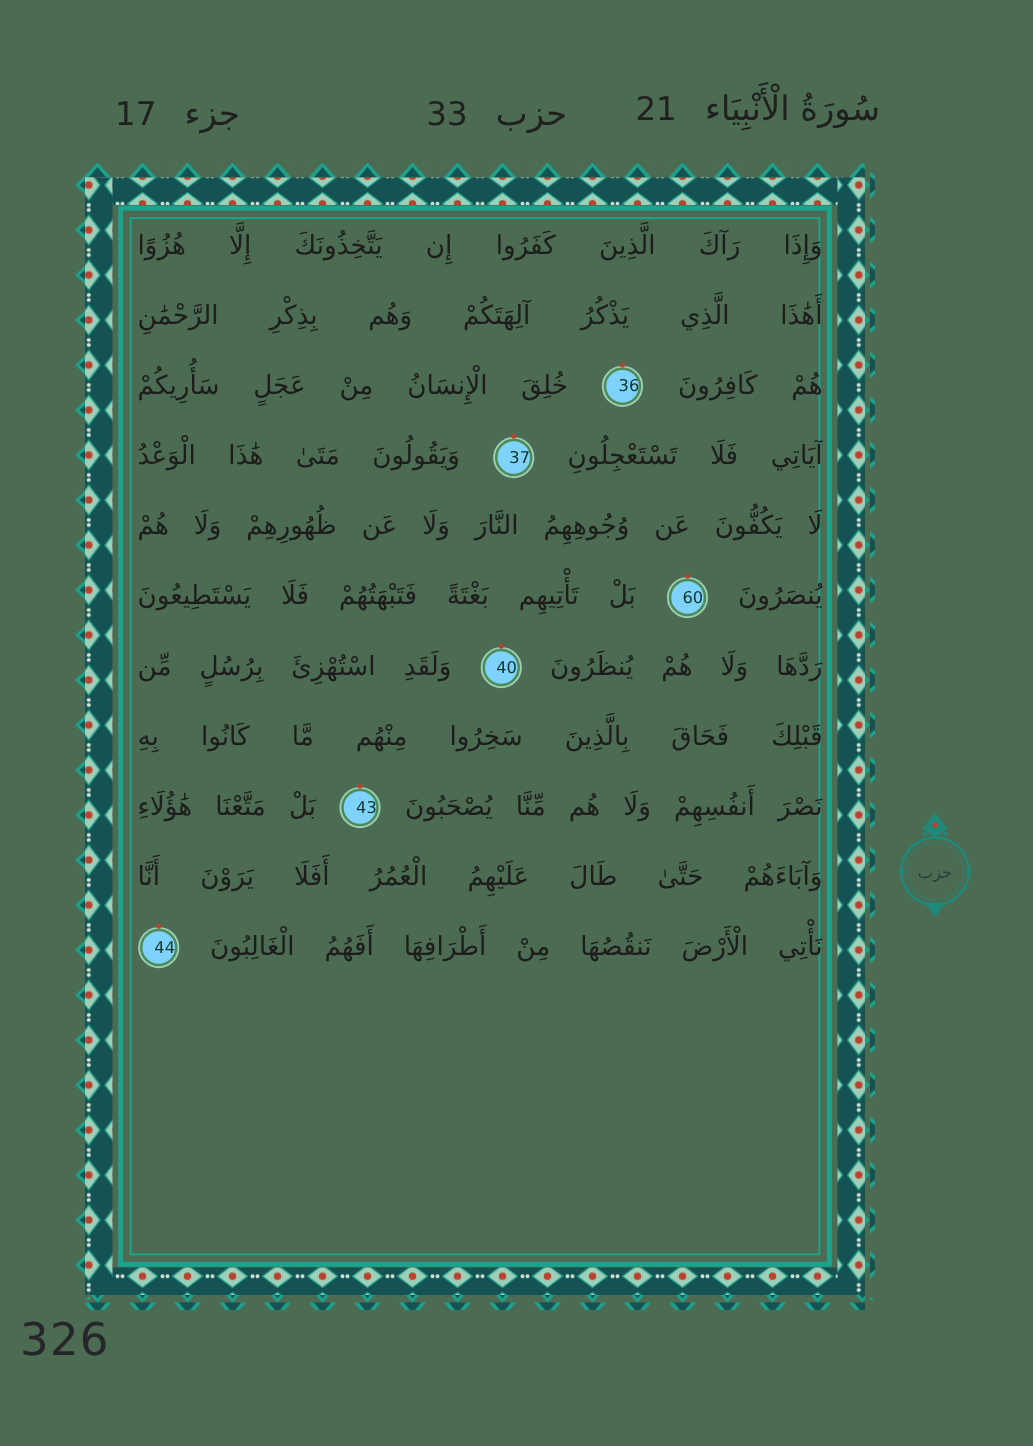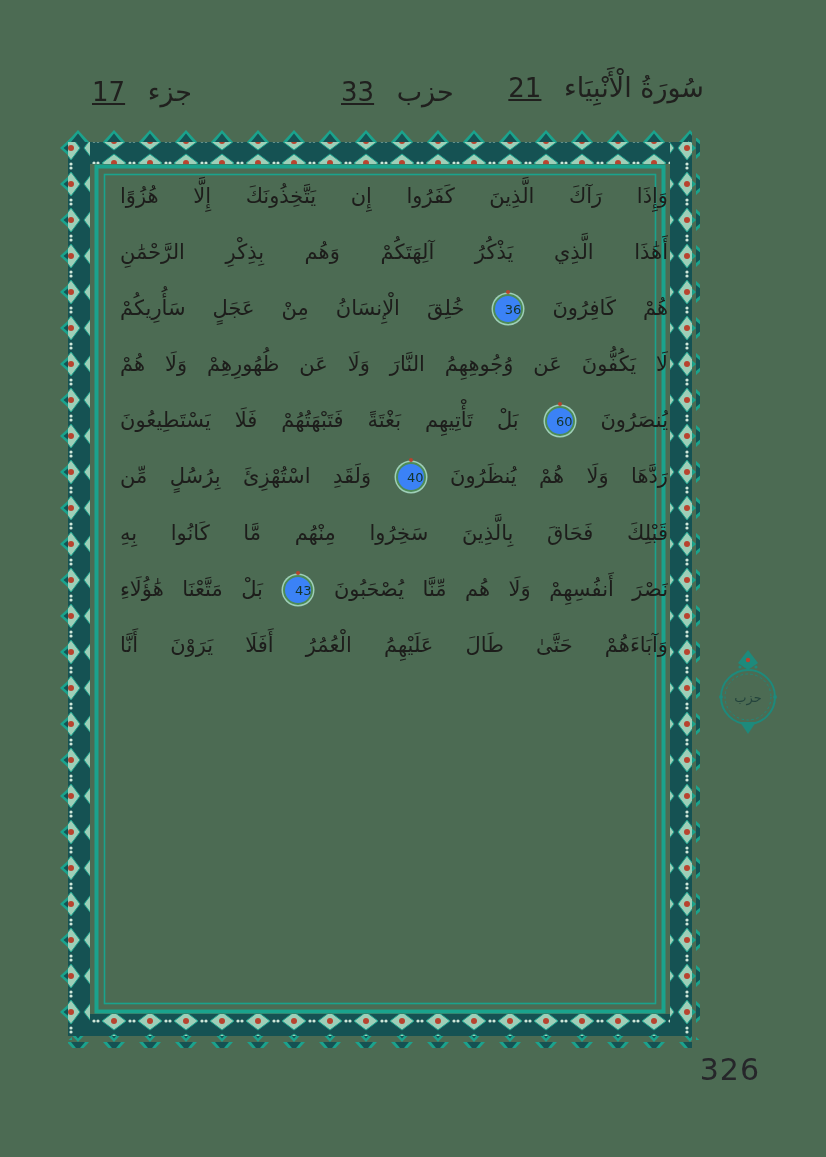--- a/index.html
+++ b/index.html
@@ -4,44 +4,44 @@
 <style>
   html,body{margin:0;padding:0;}
   body{background:#4c6b53;font-family:"DejaVu Sans",sans-serif;}
   .canvas{position:relative;width:826px;height:1157px;background:#4c6b53;overflow:hidden;}
 
   
   .hdr-item{position:absolute;top:76px;font-size:27px;color:#20201e;direction:rtl;white-space:nowrap;}
   .hdr-juz{left:92px;}
   .hdr-hizb{left:330px;margin-left:11px;}
   .hdr-surah{right:122px;top:72px;}
-  .hdr-item .num{margin-right:14px;font-size:26px;text-decoration:underline;}
+  .hdr-item .num{margin-right:14px;font-size:26px;}
 
   
   .frame{position:absolute;left:60px;top:130px;width:640px;height:918px;}
   .frame svg{display:block;}
 
   
-  .qarea{position:absolute;left:120px;top:168px;width:548px;height:842px;direction:rtl;}
+  .qarea{position:absolute;left:110px;top:168px;width:548px;height:842px;direction:rtl;}
   .qline{height:56.1px;line-height:56.1px;font-size:21px;color:#1d1d1b;
          text-align:justify;text-align-last:justify;white-space:nowrap;overflow:hidden;}
   .qtext{white-space:normal;}
   .vmark{display:inline-block;position:relative;width:30px;height:30px;line-height:27px;
-         border:2px solid #4e8b57;border-radius:50%;background:#3b82f6;color:#14342b;
+         border:2px solid #4e8b57;border-radius:50%;background:#7dd3fc;color:#14342b;
          font-size:13px;text-align:center;vertical-align:middle;box-sizing:border-box;
          box-shadow:0 0 0 1.5px #9ecfb8;margin:0 2px;}
   .vmark::before{content:"";position:absolute;top:-6px;left:50%;margin-left:-2px;
          width:4px;height:4px;border-radius:50%;background:#b8432f;}
 
   
   .medallion{position:absolute;left:713px;top:648px;width:70px;height:88px;}
 
   
-  .pagenum{position:absolute;left:0;top:1052px;width:760px;text-align:right;
-           font-size:30px;color:#26262a;letter-spacing:1px;}
+  .pagenum{position:absolute;left:16px;top:1052px;width:760px;text-align:left;
+           font-size:36px;color:#26262a;letter-spacing:1px;}
 </style>
 </head>
 <body>
 
 <div class="canvas">
 
   <span class="hdr-item hdr-juz"><span>جزء</span> <span class="num">17</span></span>
 
   <span class="hdr-item hdr-hizb"><span>حزب</span> <span class="num">33</span></span>
 
@@ -94,26 +94,28 @@
 
       <rect x="36.5" y="36.5" width="567" height="845" fill="none" stroke="#1aa38d" stroke-width="4"></rect>
       <rect x="44.5" y="44.5" width="551" height="829" fill="none" stroke="#1aa38d" stroke-width="1.6"></rect>
     </svg>
   </div>
 
   <div class="qarea">
       <div class="qline"><span class="qtext">وَإِذَا رَآكَ الَّذِينَ كَفَرُوا إِن يَتَّخِذُونَكَ إِلَّا هُزُوًا</span> </div>
       <div class="qline"><span class="qtext">أَهَٰذَا الَّذِي يَذْكُرُ آلِهَتَكُمْ وَهُم بِذِكْرِ الرَّحْمَٰنِ</span> </div>
       <div class="qline"><span class="qtext">هُمْ كَافِرُونَ</span> <span class="vmark">36</span> <span class="qtext">خُلِقَ الْإِنسَانُ مِنْ عَجَلٍ سَأُرِيكُمْ</span> </div>
+      <div class="qline"><span class="qtext">آيَاتِي فَلَا تَسْتَعْجِلُونِ</span> <span class="vmark">37</span> <span class="qtext">وَيَقُولُونَ مَتَىٰ هَٰذَا الْوَعْدُ</span> </div>
       <div class="qline"><span class="qtext">لَا يَكُفُّونَ عَن وُجُوهِهِمُ النَّارَ وَلَا عَن ظُهُورِهِمْ وَلَا هُمْ</span> </div>
       <div class="qline"><span class="qtext">يُنصَرُونَ</span> <span class="vmark">60</span> <span class="qtext">بَلْ تَأْتِيهِم بَغْتَةً فَتَبْهَتُهُمْ فَلَا يَسْتَطِيعُونَ</span> </div>
       <div class="qline"><span class="qtext">رَدَّهَا وَلَا هُمْ يُنظَرُونَ</span> <span class="vmark">40</span> <span class="qtext">وَلَقَدِ اسْتُهْزِئَ بِرُسُلٍ مِّن</span> </div>
       <div class="qline"><span class="qtext">قَبْلِكَ فَحَاقَ بِالَّذِينَ سَخِرُوا مِنْهُم مَّا كَانُوا بِهِ</span> </div>
       <div class="qline"><span class="qtext">نَصْرَ أَنفُسِهِمْ وَلَا هُم مِّنَّا يُصْحَبُونَ</span> <span class="vmark">43</span> <span class="qtext">بَلْ مَتَّعْنَا هَٰؤُلَاءِ</span> </div>
       <div class="qline"><span class="qtext">وَآبَاءَهُمْ حَتَّىٰ طَالَ عَلَيْهِمُ الْعُمُرُ أَفَلَا يَرَوْنَ أَنَّا</span> </div>
+      <div class="qline"><span class="qtext">نَأْتِي الْأَرْضَ نَنقُصُهَا مِنْ أَطْرَافِهَا أَفَهُمُ الْغَالِبُونَ</span> <span class="vmark">44</span> </div>
     </div>
 
   <div class="medallion">
     <svg width="70" height="88" viewBox="0 0 70 88">
       <path d="M35 2 L45 15 L35 22 L25 15 Z" fill="#1d8a7c"></path>
       <circle cx="35" cy="12" r="2.2" fill="#b8432f"></circle>
       <circle cx="27" cy="19" r="1.6" fill="#1d8a7c"></circle>
       <circle cx="43" cy="19" r="1.6" fill="#1d8a7c"></circle>
       <circle cx="35" cy="49" r="27" fill="none" stroke="#1d8a7c" stroke-width="2"></circle>
       <circle cx="35" cy="49" r="23" fill="none" stroke="#1d8a7c" stroke-width="1" stroke-dasharray="2.5 2.5"></circle>

